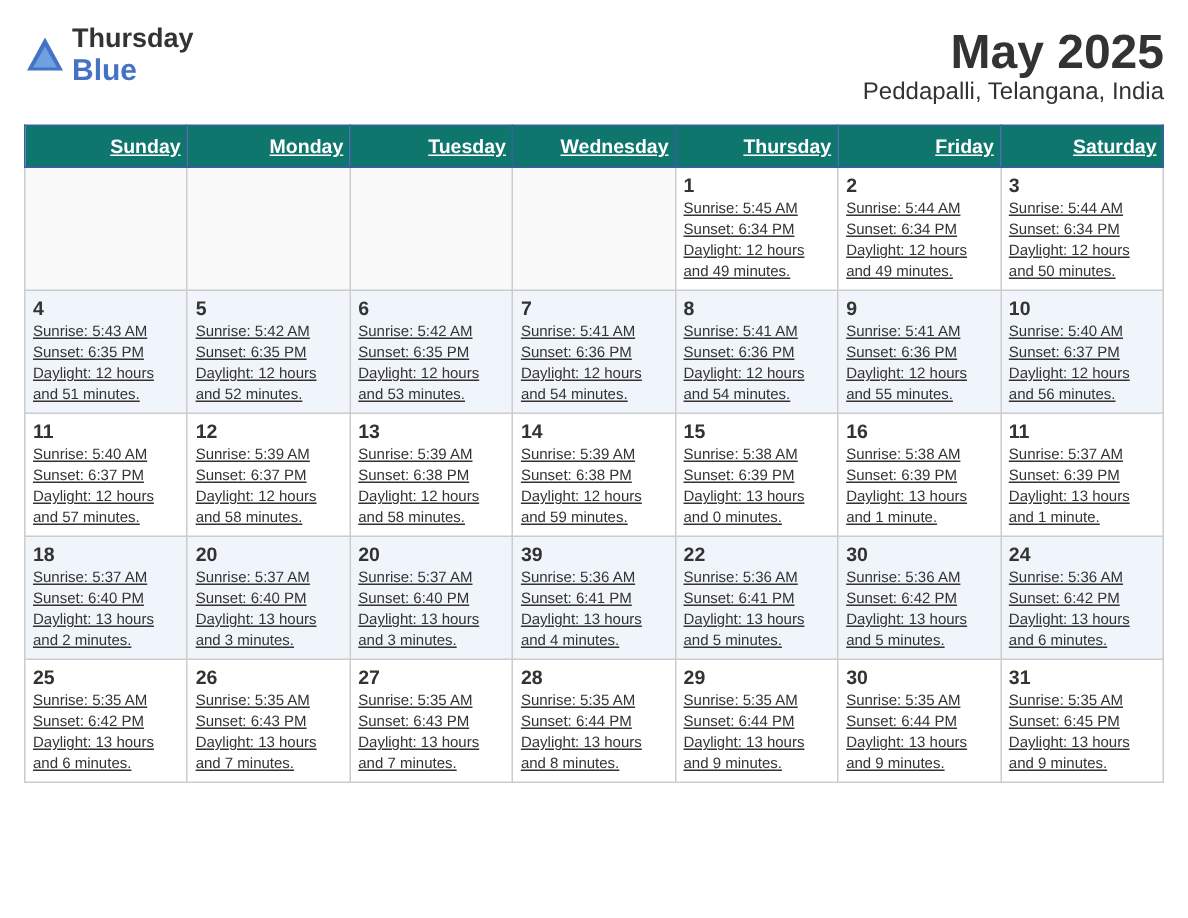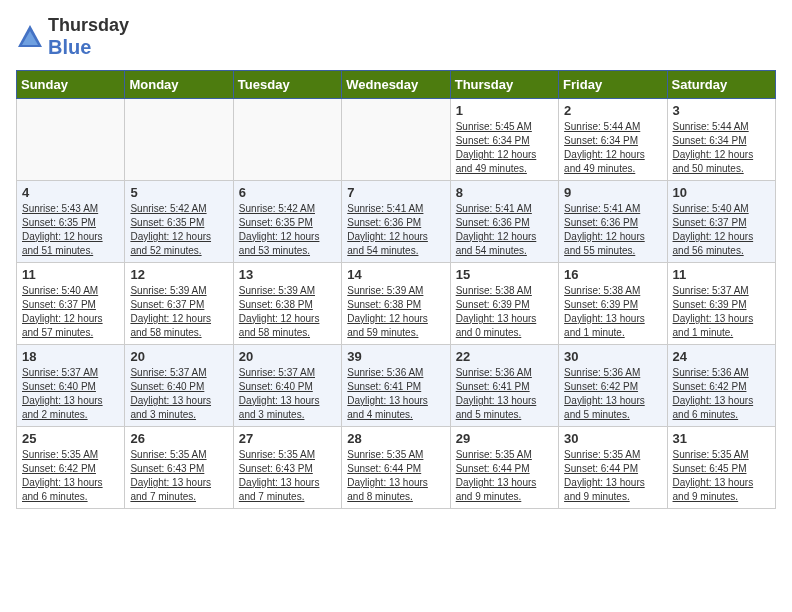--- a/index.html
+++ b/index.html
@@ -51,27 +51,28 @@
     .cal-subtitle {
       font-size: 16px;
       color: #333;
     }
     .calendar {
       width: 100%;
       border-collapse: collapse;
       border: 1px solid #aaa;
     }
     .calendar th {
-      background-color: #4d7c0f;
+      background-color: #0f766e;
       color: #fff;
       font-size: 13px;
       font-weight: bold;
       padding: 6px 4px;
-      text-align: left;
+      text-align: right;
       border: 1px solid #3a5fa0;
+      text-decoration: underline;
     }
     .calendar td {
       width: 108px;
       vertical-align: top;
       border: 1px solid #ccc;
       padding: 4px 5px;
       min-height: 80px;
       background: #fff;
       font-size: 10.5px;
       color: #333;
@@ -107,20 +108,22 @@
     <svg class="logo-icon" viewBox="0 0 28 28" xmlns="http://www.w3.org/2000/svg">
       <polygon points="14,2 26,24 2,24" fill="#4472c4"></polygon>
       <polygon points="14,8 22,22 6,22" fill="#6fa0e0"></polygon>
     </svg>
     <div class="logo-text">
       <span class="logo-general">Thursday</span>
       <span class="logo-blue">Blue</span>
     </div>
   </div>
   <div class="title-section">
+    <div class="cal-title">May 2025</div>
+    <div class="cal-subtitle">Peddapalli, Telangana, India</div>
   </div>
 </div>
 
 <table class="calendar">
   <thead>
     <tr>
     <th>Sunday</th>
         <th>Monday</th>
         <th>Tuesday</th>
         <th>Wednesday</th>

